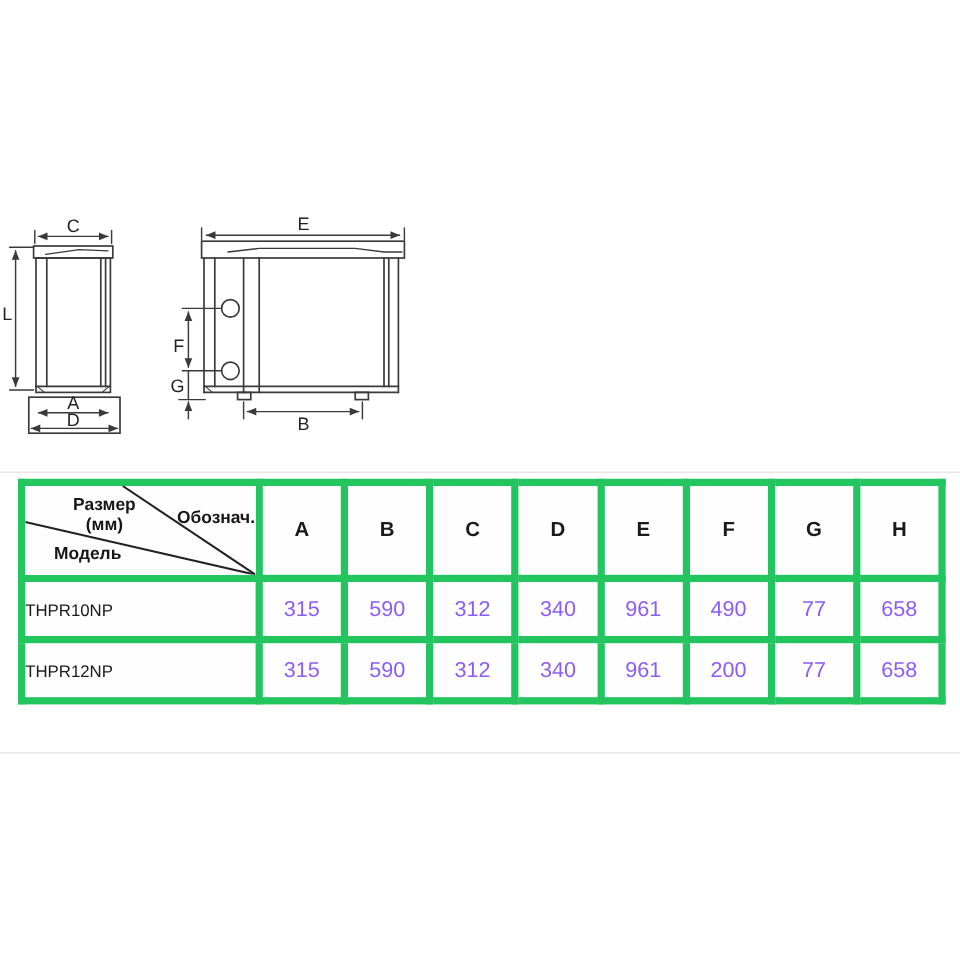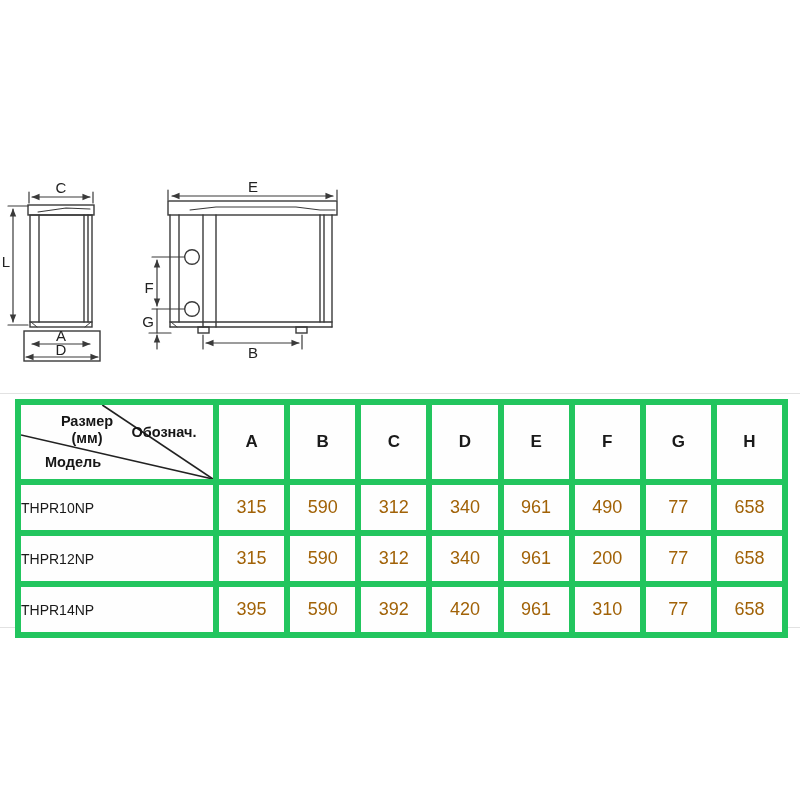--- a/index.html
+++ b/index.html
@@ -17,29 +17,29 @@
     border-collapse:collapse;table-layout:fixed;background:#fff;
   }
   .dim-table col.model-col{width:198px;}
   .dim-table th,.dim-table td{
     border:6px solid #22c55e;padding:0;vertical-align:middle;
     background:#fefefe;
   }
   .dim-table thead th{height:74px;}
   .dim-table tbody th,.dim-table tbody td{height:45px;}
   .col-letter{font-size:17px;font-weight:bold;text-align:center;}
-  .value-cell{font-size:18px;font-weight:normal;text-align:center;color:#a16207;}
+  .value-cell{font-size:18px;font-weight:normal;text-align:center;color:#8b5cf6;}
   .model-cell{font-size:14px;font-weight:normal;text-align:left;padding-left:16px;}
 
   
   .corner{position:relative;overflow:hidden;}
   .corner .diag-svg{position:absolute;left:0;top:0;width:100%;height:100%;}
   .corner-label{position:absolute;font-size:14.5px;line-height:17px;color:#161616;white-space:nowrap;}
   .corner-size{left:24px;top:8px;width:84px;text-align:center;}
-  .corner-designation{left:100px;top:19px;width:86px;text-align:center;}
+  .corner-designation{left:116px;top:19px;width:86px;text-align:center;}
   .corner-model{left:24px;top:49px;}
 </style>
 </head>
 <body>
 
 <div id="canvas">
 
   <div class="artifact-line" style="top:393px"></div>
   <div class="artifact-line" style="top:627px"></div>
 
@@ -189,26 +189,15 @@
         <th class="model-cell">THPR12NP</th>
         <td class="value-cell">315</td>
         <td class="value-cell">590</td>
         <td class="value-cell">312</td>
         <td class="value-cell">340</td>
         <td class="value-cell">961</td>
         <td class="value-cell">200</td>
         <td class="value-cell">77</td>
         <td class="value-cell">658</td>
       </tr>
-      <tr>
-        <th class="model-cell">THPR14NP</th>
-        <td class="value-cell">395</td>
-        <td class="value-cell">590</td>
-        <td class="value-cell">392</td>
-        <td class="value-cell">420</td>
-        <td class="value-cell">961</td>
-        <td class="value-cell">310</td>
-        <td class="value-cell">77</td>
-        <td class="value-cell">658</td>
-      </tr>
     </tbody>
   </table>
 </div>
 
 </body></html>

